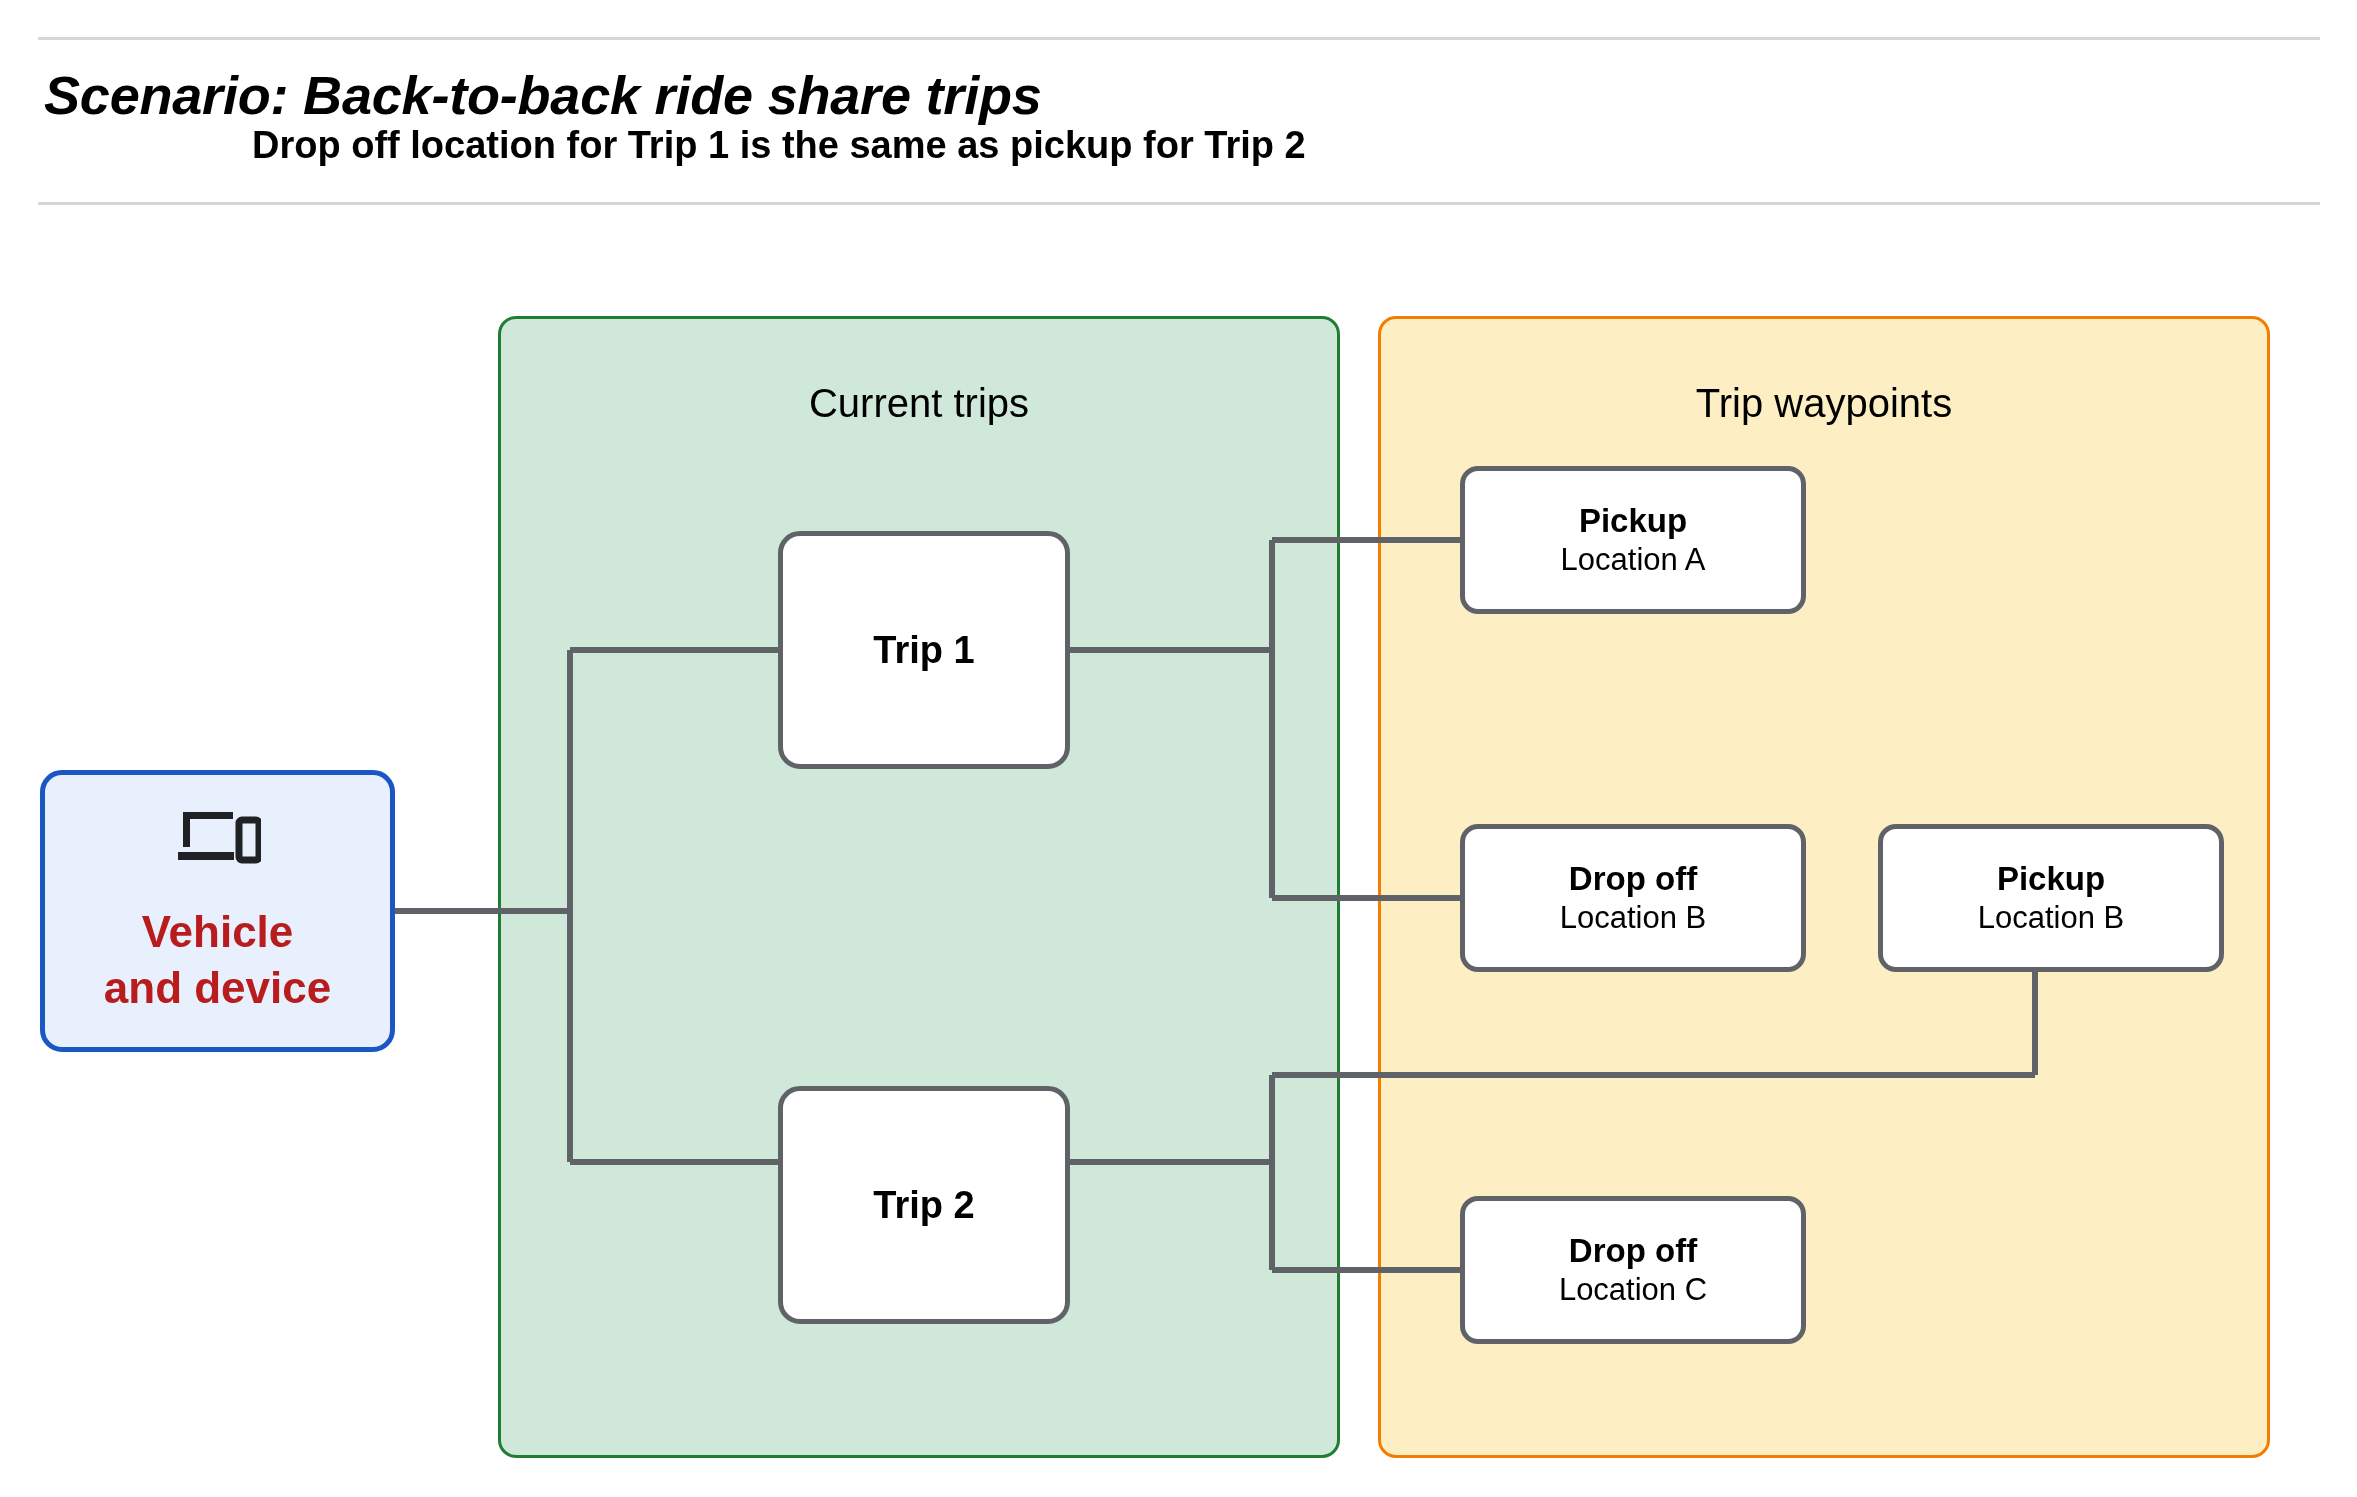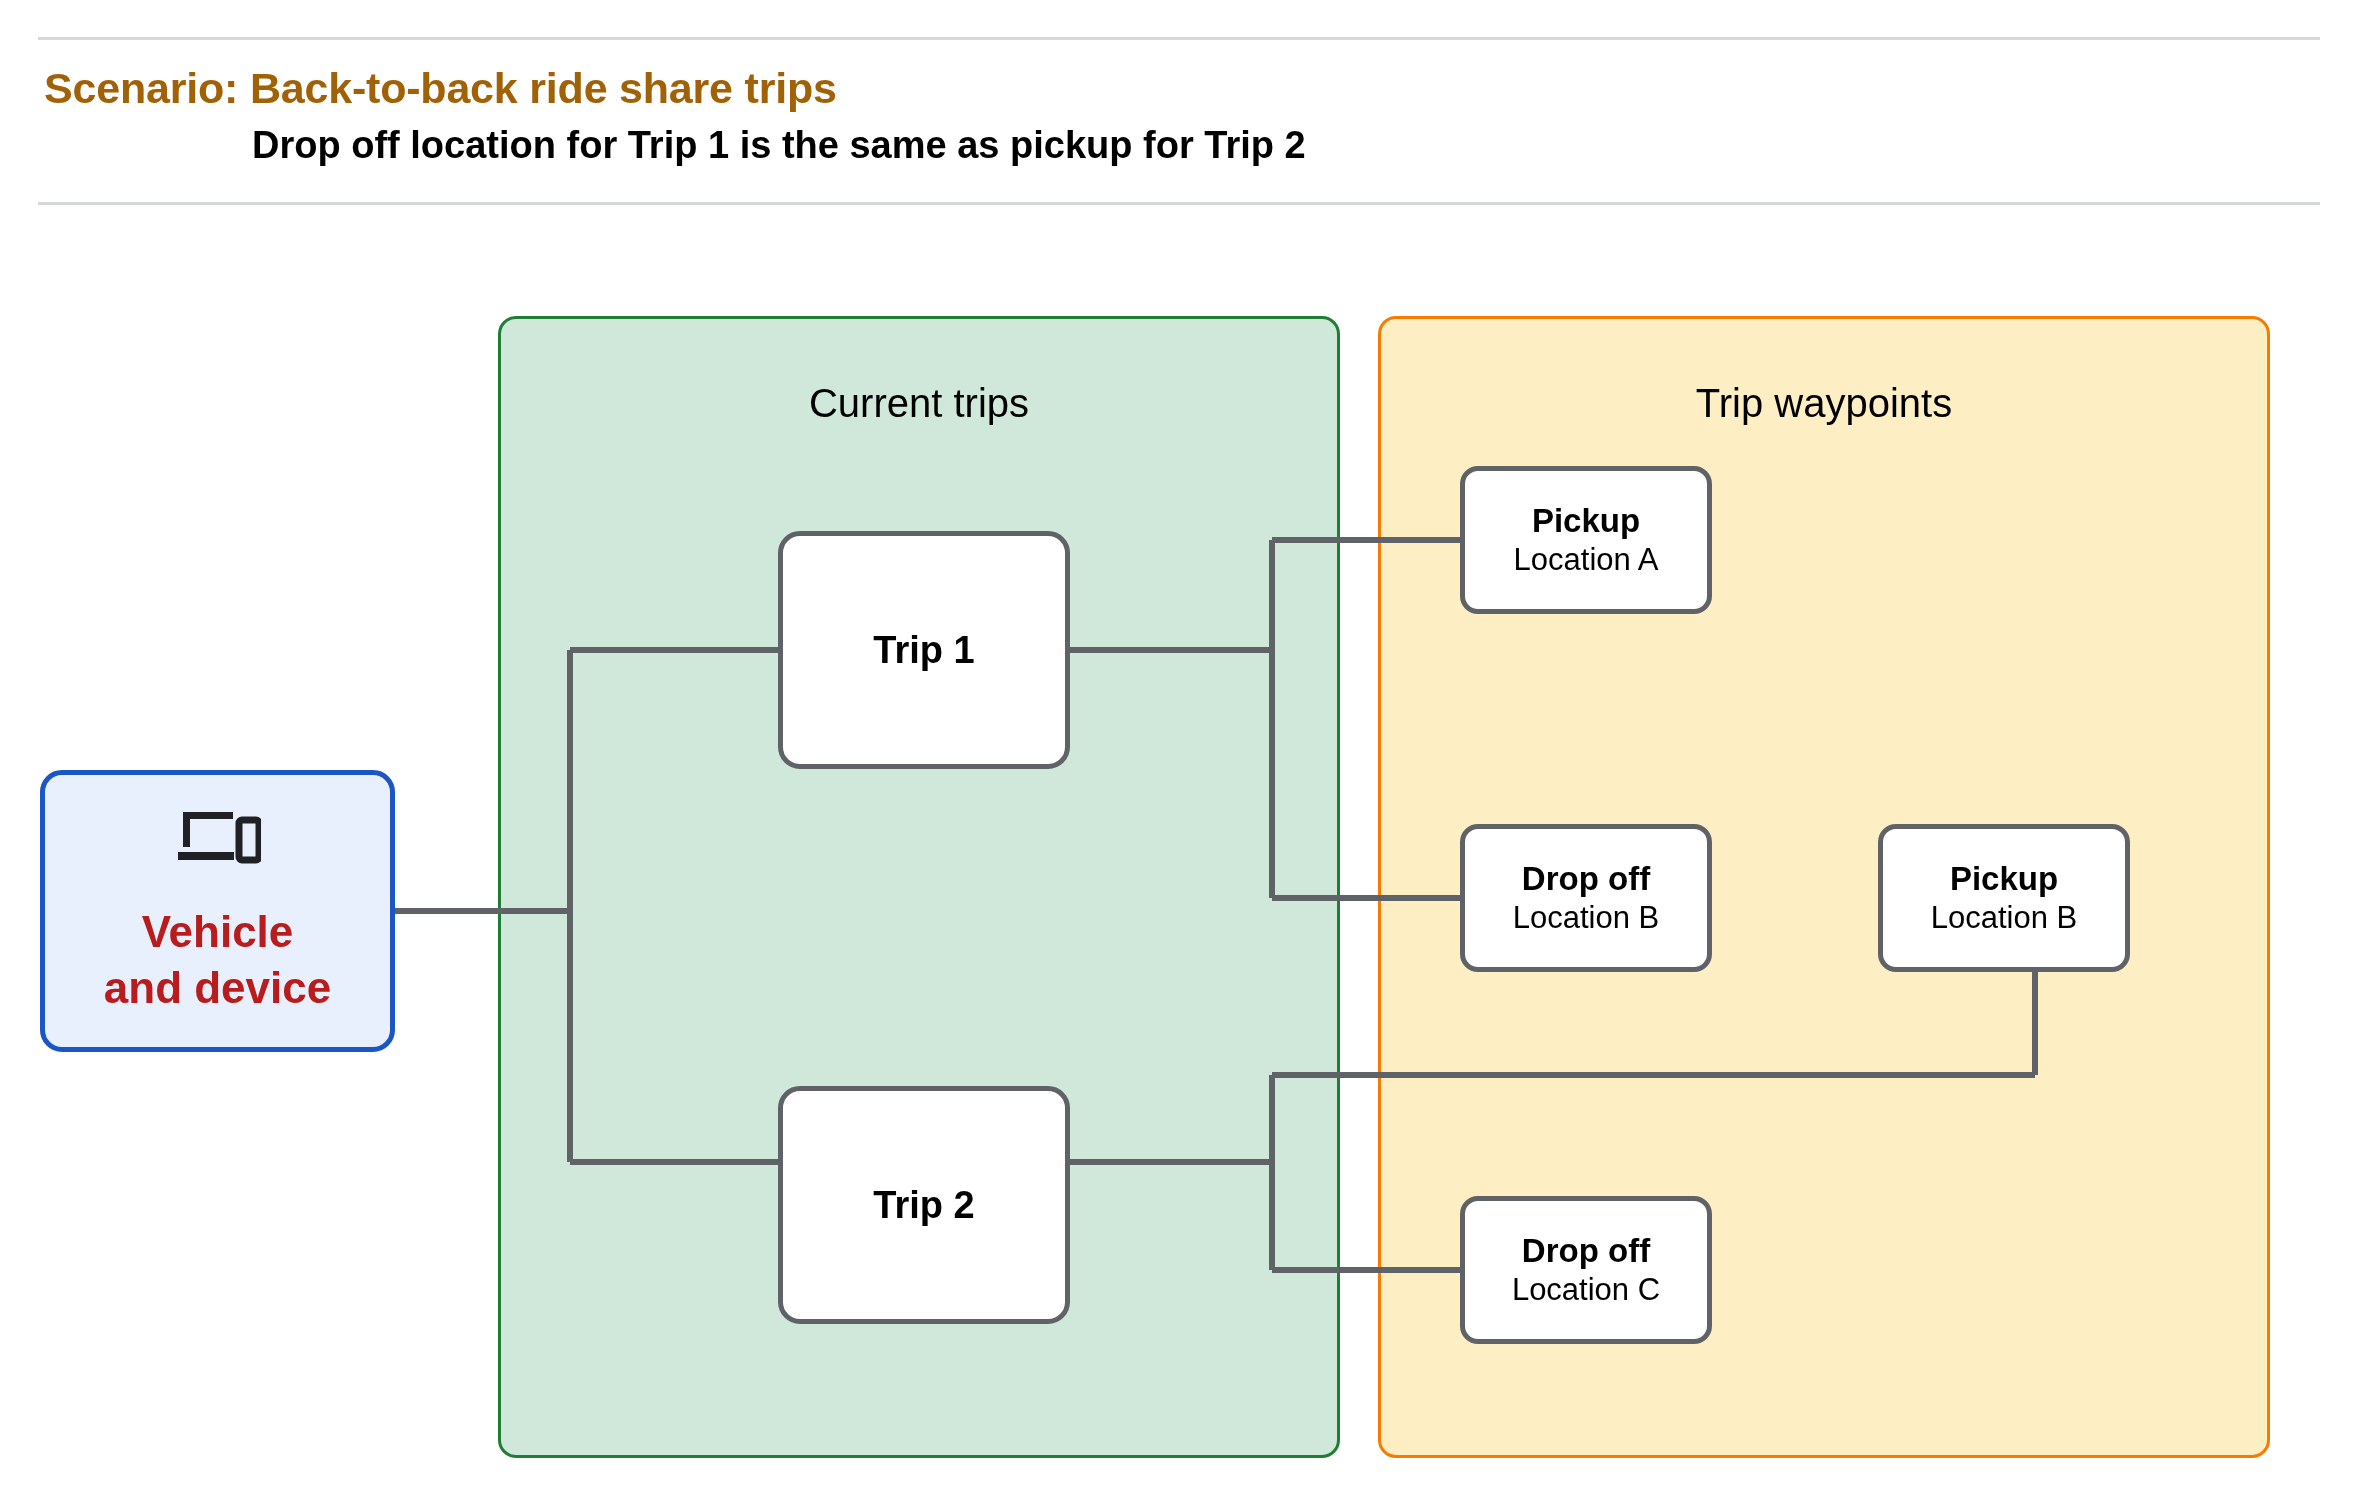--- a/index.html
+++ b/index.html
@@ -30,25 +30,26 @@
     height: 3px;
     background: #d5d7da;
   }
   #rule-top    { top: 37px; }
   #rule-bottom { top: 202px; }
 
   #scenario-title {
     position: absolute;
     left: 44px;
     top: 64px;
-    font-size: 43px;
+    font-size: 54px;
     font-weight: bold;
     letter-spacing: -0.2px;
     white-space: nowrap;
-    color: #a16207;
+    color: #000000;
+    font-style: italic;
   }
   #scenario-subtitle {
     position: absolute;
     left: 252px;
     top: 124px;
     font-size: 38px;
     font-weight: bold;
     white-space: nowrap;
     color: #000000;
   }
@@ -134,21 +135,21 @@
     border: 5px solid #5f6368;
     border-radius: 22px;
     font-size: 38px;
     font-weight: bold;
     color: #000000;
   }
   #node-trip1 { left: 778px; top: 531px; }
   #node-trip2 { left: 778px; top: 1043px; margin-top: 43px; }
 
   .waypoint-node {
-    width: 252px;
+    width: 346px;
     height: 148px;
     background: #ffffff;
     border: 5px solid #5f6368;
     border-radius: 18px;
   }
   .waypoint-node .wp-kind {
     font-size: 33px;
     font-weight: bold;
     color: #000000;
     line-height: 1.18;

